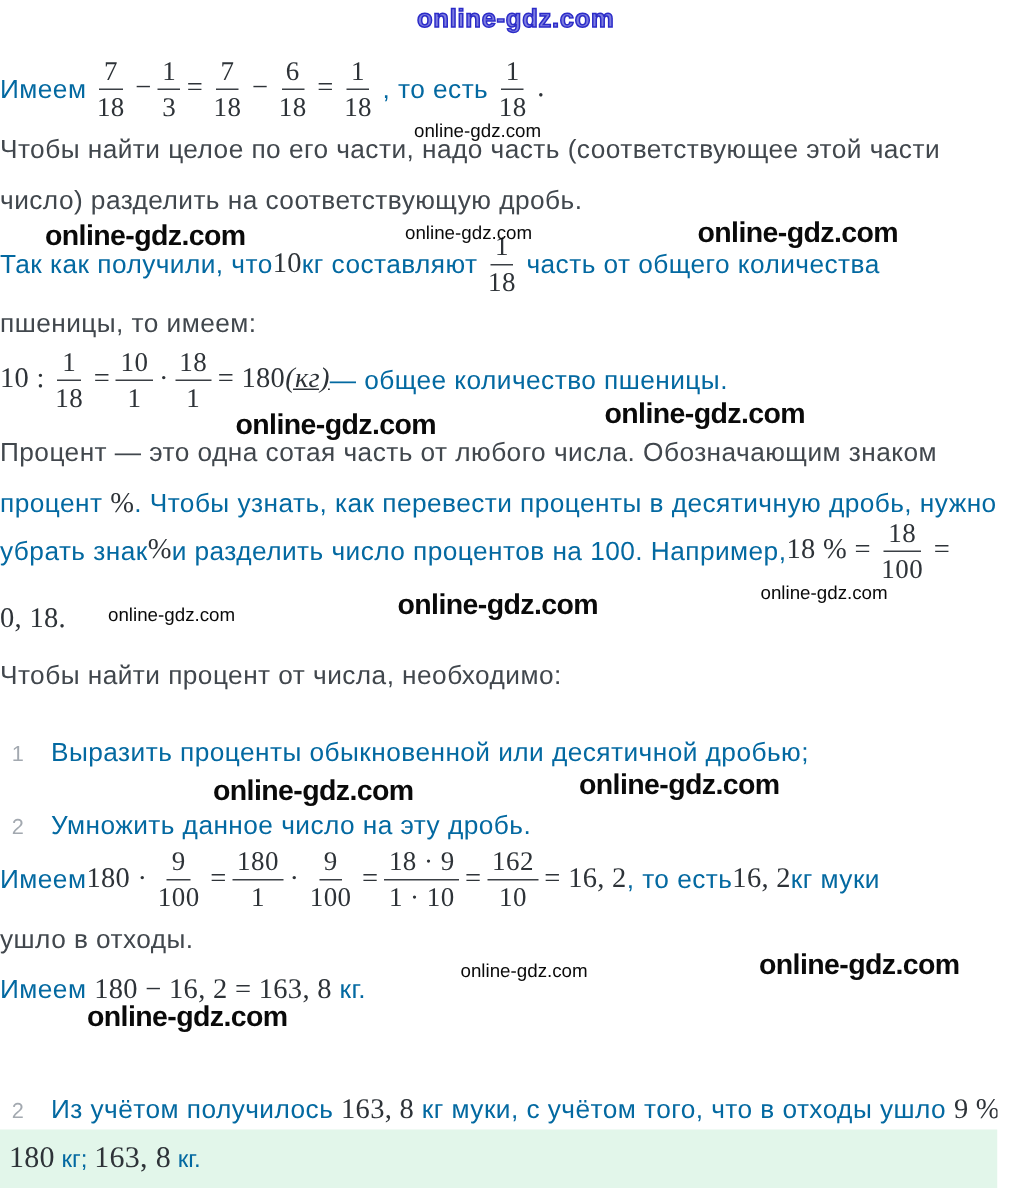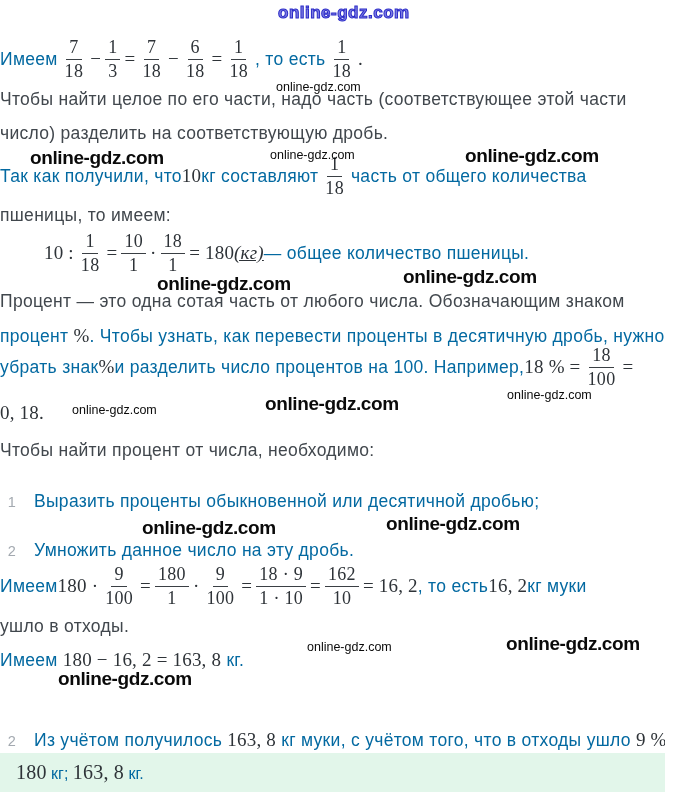--- a/index.html
+++ b/index.html
@@ -19,21 +19,21 @@
         font-family:"Liberation Serif",serif;font-size:18px;color:#2e3338;margin:0 4px;line-height:1.05;}
   .frac .num{padding:0 3px 2px 3px;border-bottom:1.4px solid #3a3f44;}
   .frac .den{padding:2px 3px 0 3px;}
 
   
   .r1{top:34px;height:50px;}
   .r2{top:89px;}
   .r3{top:123px;}
   .r4{top:150px;height:52px;}
   .r5{top:205px;}
-  .r6{top:228px;height:50px;padding-left:44px;}
+  .r6{top:228px;height:50px;}
   .r7{top:291px;}
   .r8{top:325px;}
   .r9{top:342px;height:50px;}
   .r10{top:402px;}
   .r11{top:440px;}
   .r12{top:491px;}
   .r13{top:540px;}
   .r14{top:560px;height:52px;}
   .r15{top:616px;text-align:center;}
   .r16{top:649px;}
@@ -61,21 +61,21 @@
   .w7{left:265px;top:393px;}
   .w8{left:507px;top:388px;}
   .w9{left:142px;top:517px;}
   .w10{left:386px;top:513px;}
   .w11{left:307px;top:640px;}
   .w12{left:506px;top:633px;}
   .w13{left:58px;top:668px;}
 
   
   .answer-bar{position:absolute;left:0;right:0;top:753px;height:39px;background:#e2f6ea;
-              display:flex;align-items:center;padding-left:16px;}
+              display:flex;align-items:center;padding-left:6px;}
   .answer-bar .math{font-size:20px;}
 </style>
 </head>
 <body>
 
 <div id="page">
 
   <span class="wm wm-blue wtop" style="-webkit-text-stroke: 1px rgb(43, 43, 200);">online-gdz.com</span>
   <span class="wm wm-sm w0">online-gdz.com</span>
   <span class="wm wm-lg w1">online-gdz.com</span>

